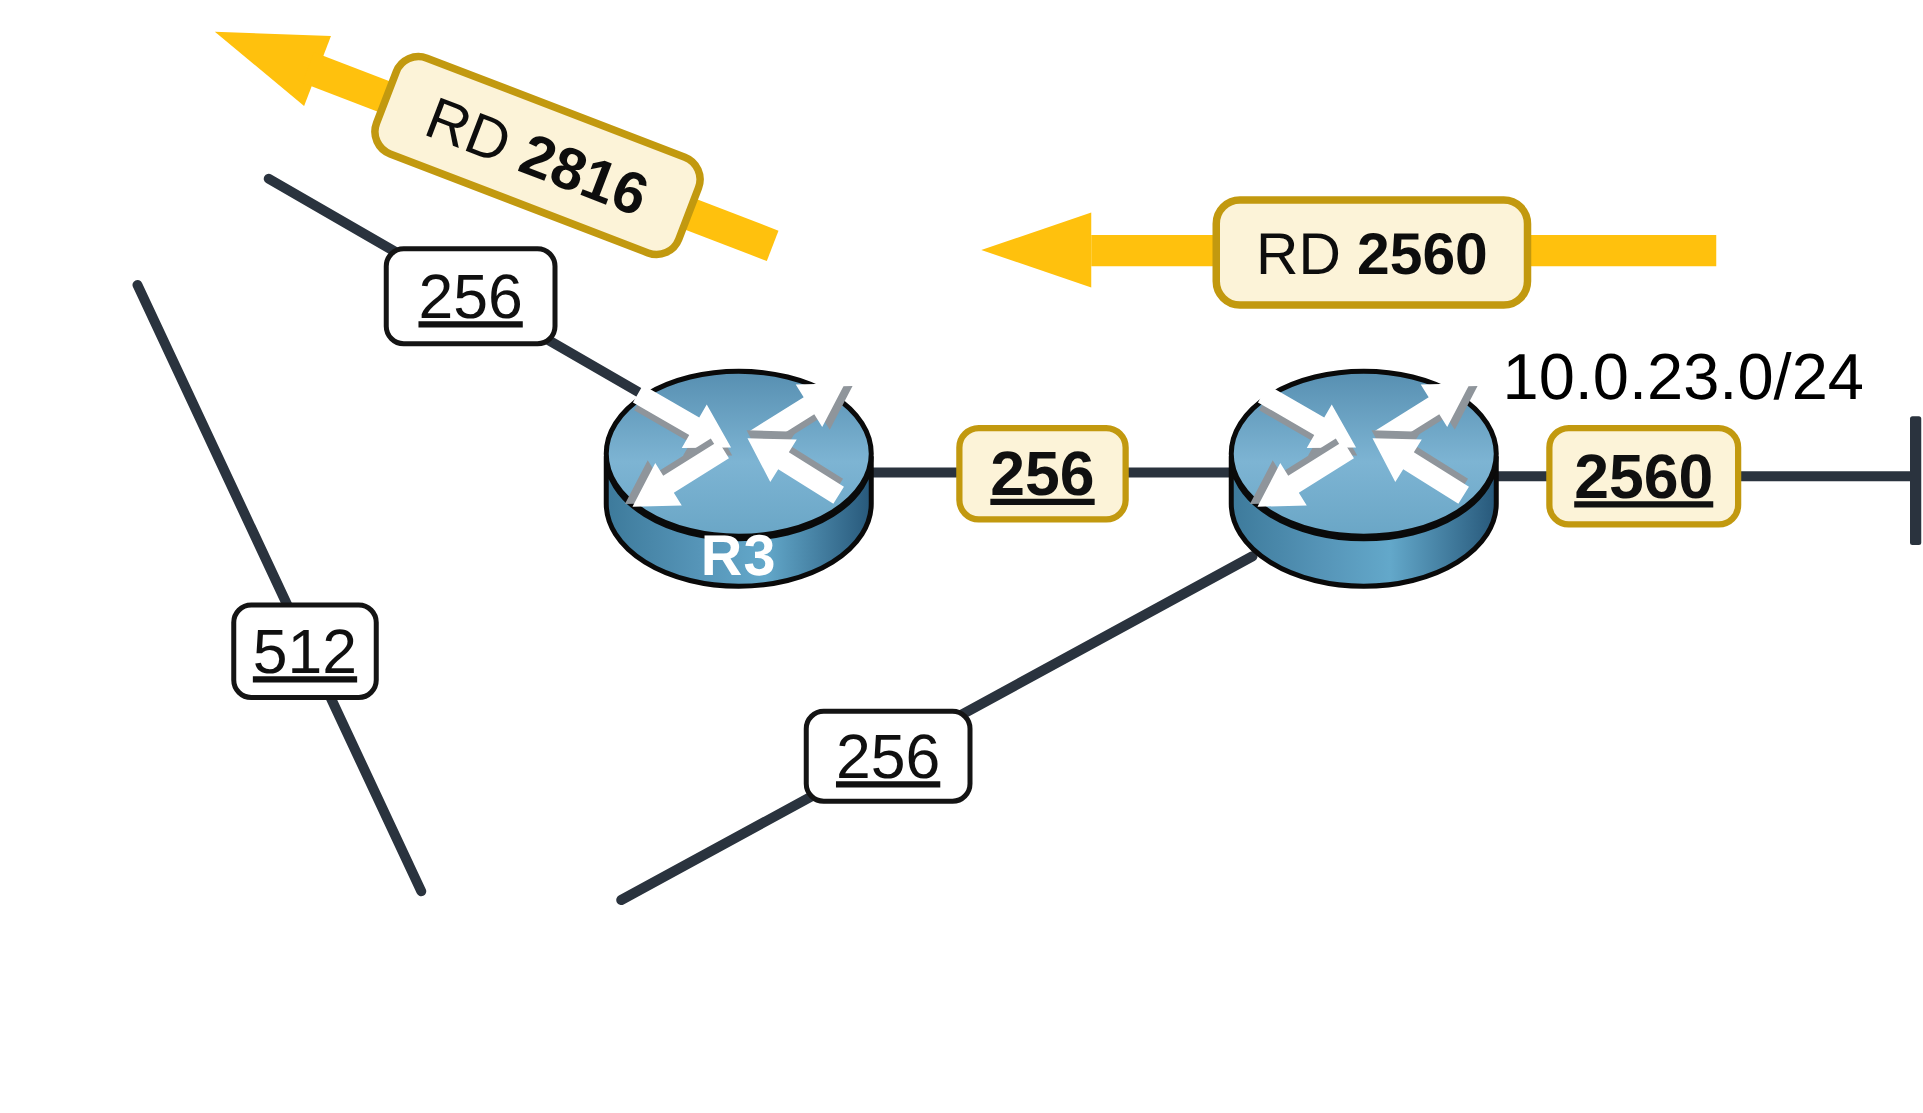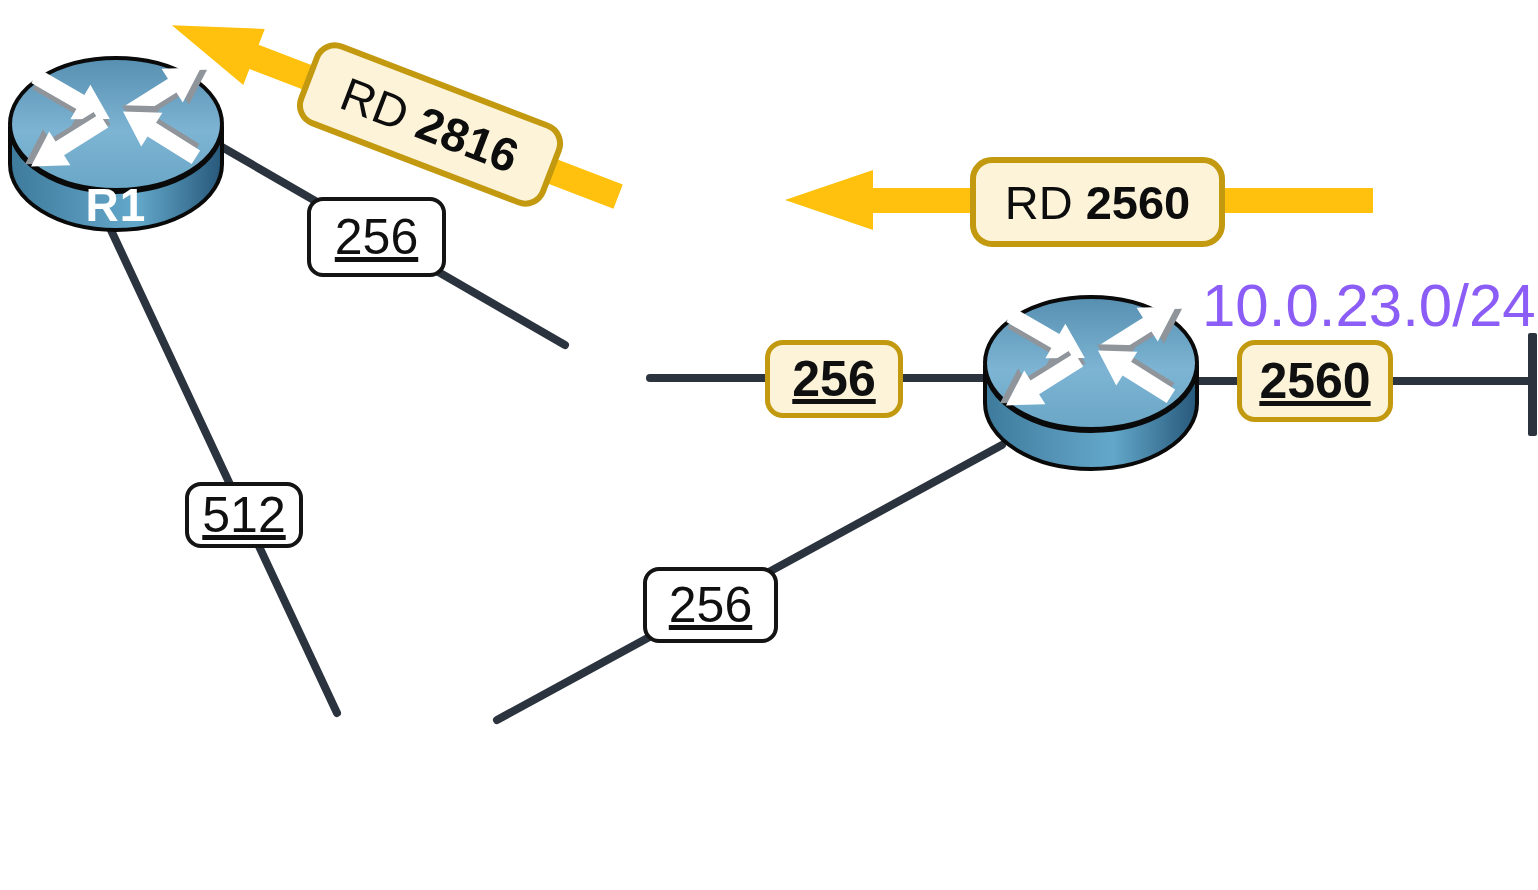--- a/index.html
+++ b/index.html
@@ -28,21 +28,21 @@
                 border-color:transparent #FFC10D transparent transparent;
                 border-width:30px 88px 30px 0;}
   .banner .plate{position:absolute;box-sizing:border-box;background:#FCF3D8;
                  border:6px solid #C2990F;border-radius:22px;display:flex;
                  align-items:center;justify-content:center;font-size:47px;color:#0d0d0d;
                  line-height:1;white-space:nowrap;}
   .plate .rd{font-weight:400;margin-right:13px;}
   .plate .val{font-weight:800;}
   .banner.rot{transform:rotate(21deg);}
 
-  .net-label{position:absolute;z-index:2;font-size:60px;font-weight:400;color:#8b5cf6;
+  .net-label{position:absolute;z-index:2;font-size:52px;font-weight:400;color:#000000;
              text-align:center;line-height:1;}
 </style>
 </head>
 <body>
 
 <div class="canvas">
 
   <svg width="0" height="0" style="position:absolute" aria-hidden="true">
     <defs>
       <linearGradient id="gTop" x1="0" y1="0" x2="0" y2="1">
@@ -106,32 +106,32 @@
     <div class="head" style="left:3px;top:16px;"></div>
     <div class="shaft" style="left:91px;top:34px;width:500px;height:25px;"></div>
     <div class="plate" style="left:188px;top:3px;width:255px;height:90px;">
       <span class="rd">RD</span>
       <span class="val">2560</span>
     </div>
   </div>
 
   <div class="net-label" style="left:1202px;top:276px;width:272px;">10.0.23.0/24</div>
 
-  <div class="router" style="left:6px;top:52px;">
+  <div class="router" style="left:481px;top:291px;">
     <svg width="220" height="186">
         <use href="#routerSym"></use>
       </svg>
-    <span class="router-label">R1</span>
+    <span class="router-label">R3</span>
   </div>
   <div class="router" style="left:981px;top:291px;">
     <svg width="220" height="186">
         <use href="#routerSym"></use>
       </svg>
   </div>
 
   <div class="cost white" style="left:307px;top:197px;width:139px;height:80px;">256</div>
-  <div class="cost white" style="left:185px;top:482px;width:118px;height:66px;">512</div>
+  <div class="cost white" style="left:185px;top:482px;width:118px;height:78px;">512</div>
   <div class="cost white" style="left:643px;top:567px;width:135px;height:76px;">256</div>
 
   <div class="cost yellow" style="left:765px;top:340px;width:138px;height:78px;">256</div>
   <div class="cost yellow" style="left:1237px;top:340px;width:156px;height:82px;">2560</div>
 
 </div>
 
 </body></html>

